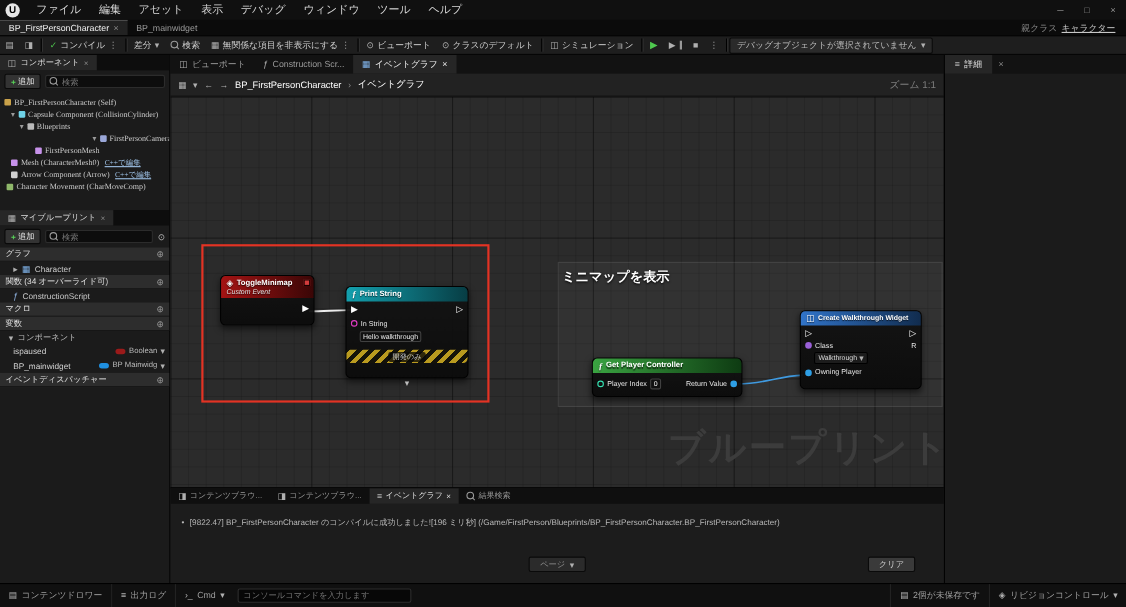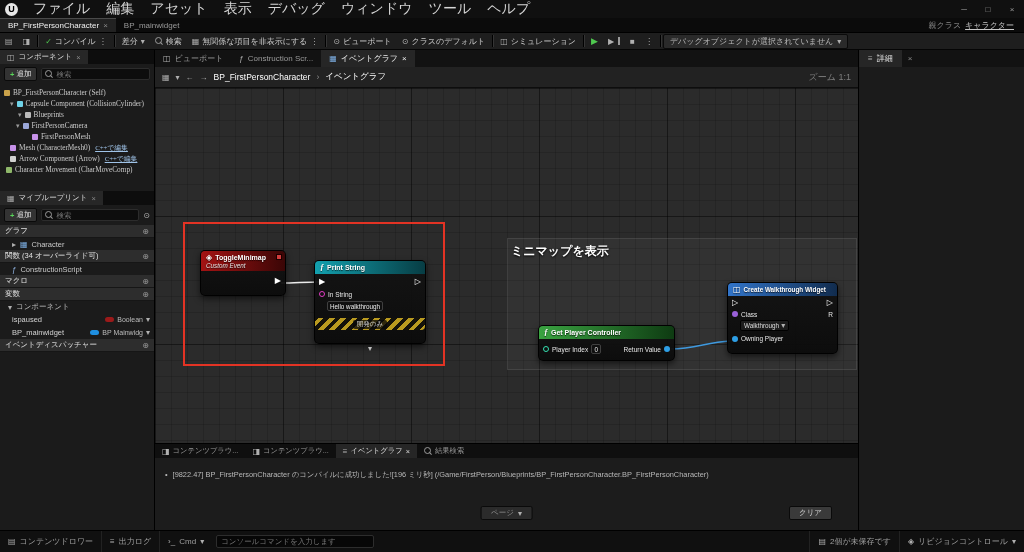--- a/index.html
+++ b/index.html
@@ -3,21 +3,21 @@
 <meta charset="utf-8">
 <style>
   * { margin:0; padding:0; box-sizing:border-box; }
   html,body { background:#000; }
   body { width:1024px; height:552px; overflow:hidden; font-family:"Liberation Sans","DejaVu Sans",sans-serif; }
   #app { position:relative; width:1024px; height:552px; background:#161616; color:#ccc; font-size:8px; }
 
   
   .menubar { position:absolute; left:0; top:0; right:0; height:18px; background:#101010; display:flex; align-items:center; }
   .logo { width:13px; height:13px; border-radius:50%; background:#e6e6e6; color:#000; font-weight:bold; font-size:9px; text-align:center; line-height:13px; margin:0 7px 0 5px; }
-  .menu-item { padding:0 8px; font-size:14px; color:#d6d6d6; cursor:default;text-align:center; }
+  .menu-item { padding:0 8px; font-size:10px; color:#d6d6d6; cursor:default;text-align:center; }
   .win-controls { margin-left:auto; display:flex; align-items:center; }
   .win-btn { width:24px; text-align:center; color:#9a9a9a; font-size:8px; }
 
   
   .doctabs { position:absolute; left:0; top:18px; right:0; height:14px; background:#0b0b0b; display:flex; align-items:stretch; }
   .doctab { display:flex; align-items:center; gap:4px; padding:0 8px; font-size:8px; color:#9a9a9a; }
   .doctab.active { background:#222; color:#f0f0f0; box-shadow:inset 0 1px 0 #4a4a4a; }
   .doctab .tclose { color:#8a8a8a; font-size:8px; }
   .parent-class { margin-left:auto; padding-right:10px; font-size:8px; color:#8a8a8a; display:flex; gap:4px; align-items:center; }
   .parent-class .pcv { color:#c8c8c8; text-decoration:underline; }
@@ -247,21 +247,21 @@
       <div class="crow" style="padding-left:10px;">
           <span class="caret">▾</span>
           <span class="cicon" style="background:#6fd3e8"></span>
           <span>Capsule Component (CollisionCylinder)</span>
         </div>
       <div class="crow" style="padding-left:18px;">
           <span class="caret">▾</span>
           <span class="cicon" style="background:#b9b9b9"></span>
           <span>Blueprints</span>
         </div>
-      <div class="crow" style="padding-left:16px;">
+      <div class="crow" style="padding-left:40px;margin-left:44px;">
           <span class="caret">▾</span>
           <span class="cicon" style="background:#9aa7d8"></span>
           <span>FirstPersonCamera</span>
         </div>
       <div class="crow" style="padding-left:32px;">
           <span class="cicon" style="background:#c792ea"></span>
           <span>FirstPersonMesh</span>
         </div>
       <div class="crow" style="padding-left:10px;">
           <span class="cicon" style="background:#c792ea"></span>
@@ -469,20 +469,21 @@
             <span>Walkthrough</span>
             <span class="icon">▾</span>
           </span>
         </div>
         <div class="prow" style="height:13px;">
           <span class="pin" style="background:#2e9fe6;"></span>
           <span>Owning Player</span>
         </div>
       </div>
 
+      <div class="watermark">ブループリント</div>
     </div>
   </div>
 
   <div class="rightpanel">
     <div class="rtabbar">
       <div class="rtab">
         <span class="icon">≡</span>
         <span>詳細</span>
       </div>
       <div class="rclose">×</div>

